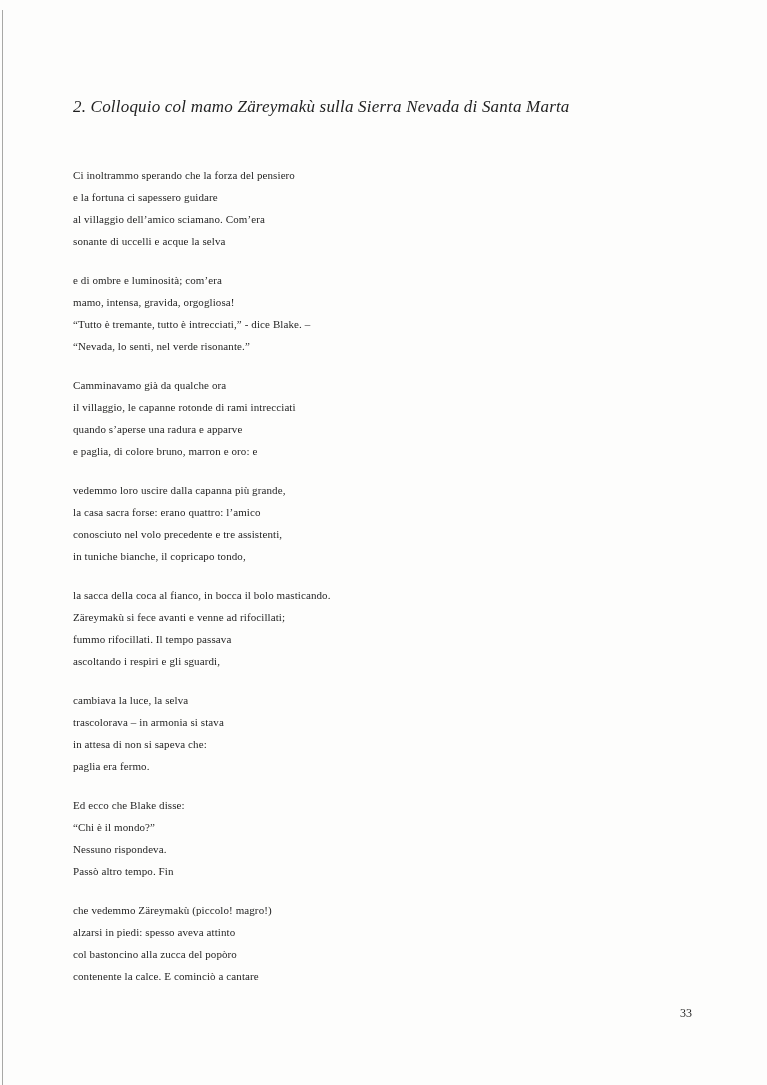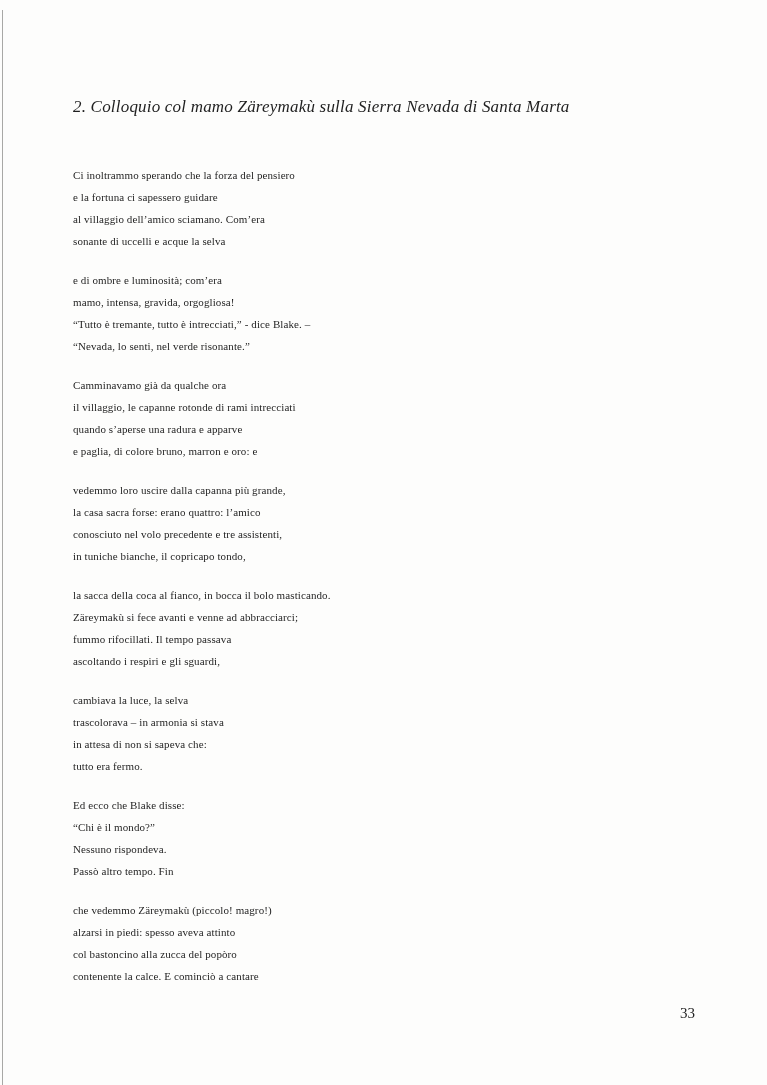--- a/index.html
+++ b/index.html
@@ -43,21 +43,21 @@
   .poem-line {
     font-size: 11px;
     line-height: 22px;
     white-space: pre;
     letter-spacing: 0.1px;
   }
   .page-number {
     position: absolute;
     top: 1003px;
     left: 680px;
-    font-size: 15px;
+    font-size: 12px;
     line-height: 20px;
   }
 </style>
 </head>
 <body>
 
 <div class="scan-edge"></div>
 
 <div class="content">
   <h1 class="poem-title">2. Colloquio col mamo Zäreymakù sulla Sierra Nevada di Santa Marta</h1>
@@ -81,29 +81,29 @@
         <div class="poem-line">e paglia, di colore bruno, marron e oro: e</div>
       </div>
       <div class="stanza">
         <div class="poem-line">vedemmo loro uscire dalla capanna più grande,</div>
         <div class="poem-line">la casa sacra forse: erano quattro: l’amico</div>
         <div class="poem-line">conosciuto nel volo precedente e tre assistenti,</div>
         <div class="poem-line">in tuniche bianche, il copricapo tondo,</div>
       </div>
       <div class="stanza">
         <div class="poem-line">la sacca della coca al fianco, in bocca il bolo masticando.</div>
-        <div class="poem-line">Zäreymakù si fece avanti e venne ad abbracciarci;</div>
+        <div class="poem-line">Zäreymakù si fece avanti e venne ad rifocillati;</div>
         <div class="poem-line">fummo rifocillati. Il tempo passava</div>
         <div class="poem-line">ascoltando i respiri e gli sguardi,</div>
       </div>
       <div class="stanza">
         <div class="poem-line">cambiava la luce, la selva</div>
         <div class="poem-line">trascolorava – in armonia si stava</div>
         <div class="poem-line">in attesa di non si sapeva che:</div>
-        <div class="poem-line">tutto era fermo.</div>
+        <div class="poem-line">paglia era fermo.</div>
       </div>
       <div class="stanza">
         <div class="poem-line">Ed ecco che Blake disse:</div>
         <div class="poem-line">“Chi è il mondo?”</div>
         <div class="poem-line">Nessuno rispondeva.</div>
         <div class="poem-line">Passò altro tempo. Fin</div>
       </div>
       <div class="stanza">
         <div class="poem-line">che vedemmo Zäreymakù (piccolo! magro!)</div>
         <div class="poem-line">alzarsi in piedi: spesso aveva attinto</div>

